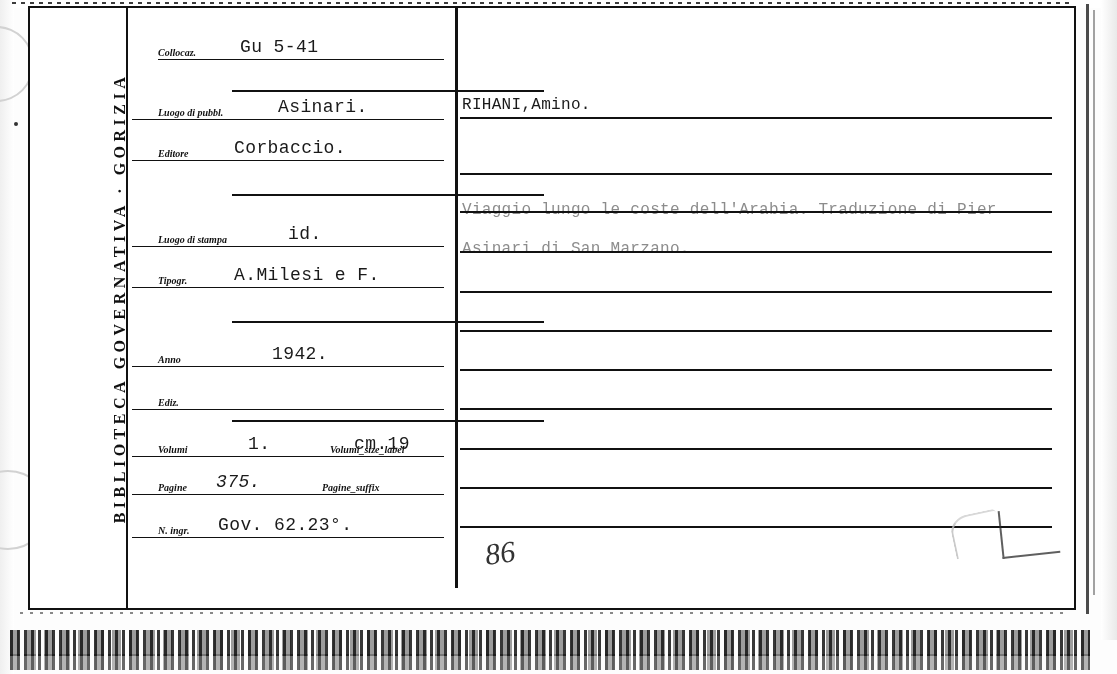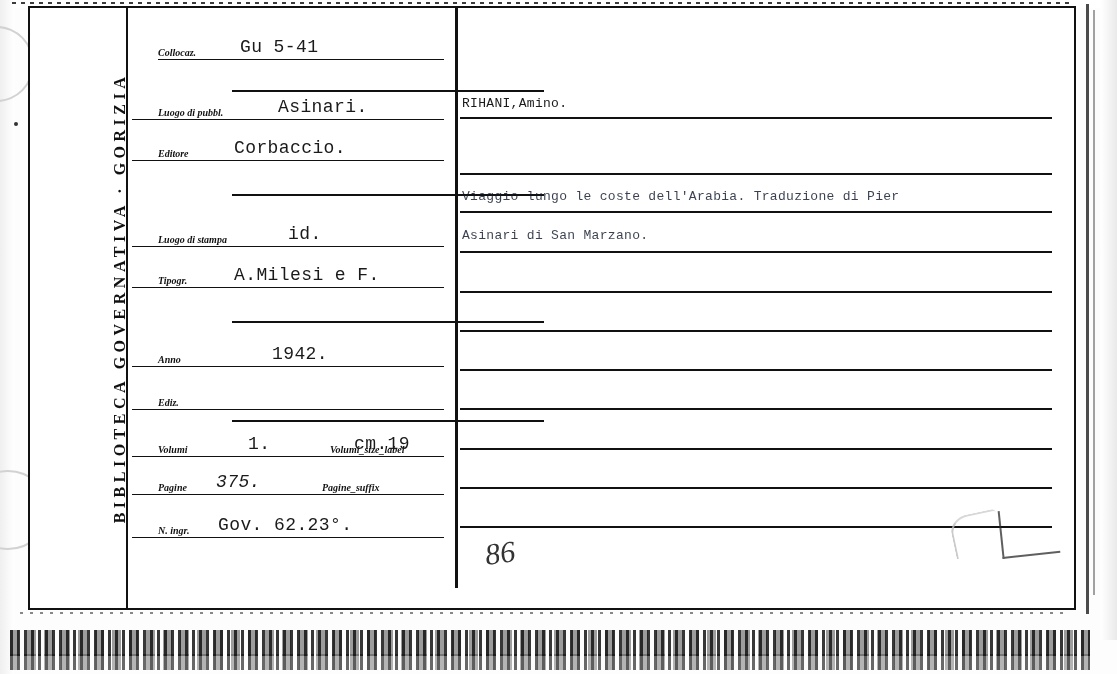--- a/index.html
+++ b/index.html
@@ -192,28 +192,29 @@
     position: absolute;
     left: 0;
     width: 592px;
     height: 1.5px;
     background: #111;
   }
   .ttext {
     position: absolute;
     left: 2px;
     font-family: "Liberation Mono", monospace;
-    font-size: 13px;
+    font-size: 16px;
     color: #1a1a1a;
     white-space: nowrap;
     letter-spacing: .3px;
   }
   .ttext.faded {
-    color: #0f172a;
+    color: #737373;
     opacity: .82;
+    margin-top: 12px;
   }
 
   
   .pencil {
     position: absolute;
     left: 355px;
     top: 528px;
     font-family: "Liberation Serif", serif;
     font-size: 30px;
     font-style: italic;

